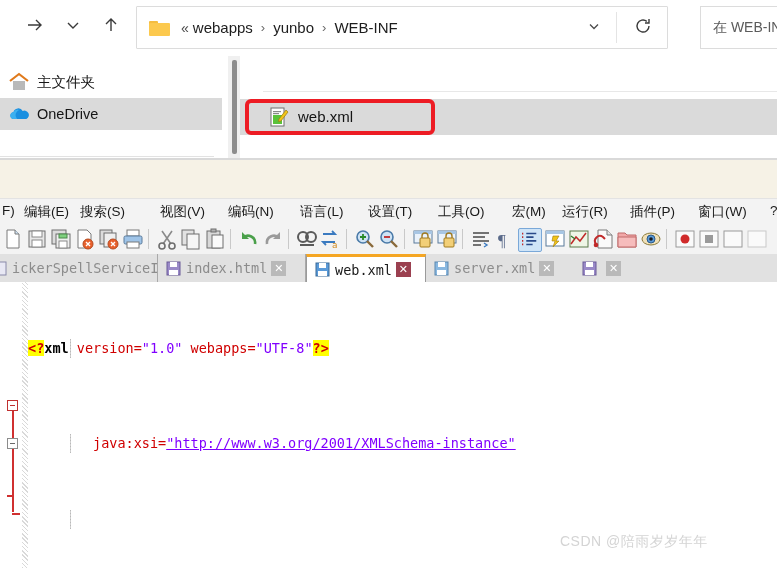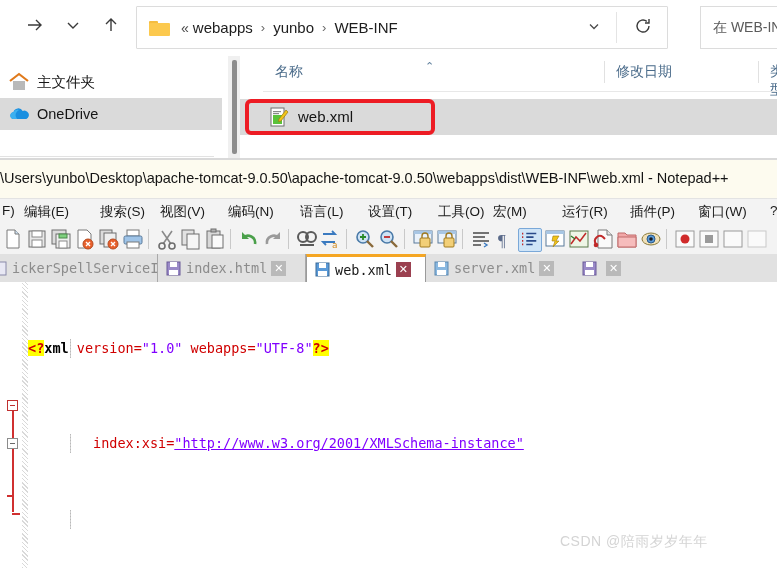--- a/index.html
+++ b/index.html
@@ -167,28 +167,20 @@
           <path d="M16 3 v4 h-4" stroke="#3a3a3a" stroke-width="1.4" fill="none"></path>
         </svg>
       </span>
     </div>
 
     <div class="searchbox">
       <span>在 WEB-INF 中</span>
     </div>
   </div>
 
-  <div class="colhdr">
-    <span class="hdr-label" id="hdr-name">名称</span>
-    <span class="sortcaret">⌃</span>
-    <span class="col-sep" style="left:604px"></span>
-    <span class="hdr-label" id="hdr-date">修改日期</span>
-    <span class="col-sep" style="left:758px"></span>
-    <span class="hdr-label" id="hdr-type">类型</span>
-  </div>
   <div class="hdr-underline"></div>
 
   <div class="sidebar">
     <div class="side-item" id="side-home">
       <span class="side-ico">
         <svg width="22" height="20" viewBox="0 0 22 20">
           <path d="M2 9 L11 2 L20 9" stroke="#e07a1c" stroke-width="2.2" fill="none" stroke-linejoin="round"></path>
           <path d="M5 9 v9 h12 v-9 z" fill="#b9b9b9"></path>
         </svg>
       </span>
@@ -223,34 +215,31 @@
     <span class="file-name">web.xml</span>
 
   </div>
   <div class="redbox"></div>
   <div class="filearea-bottom"></div>
   <div class="explorer-bottomline"></div>
 </div>
 
 <div id="npp">
 
-  <div class="npp-title">
-    <span>\Users\yunbo\Desktop\apache-tomcat-9.0.50\apache-tomcat-9.0.50\webapps\dist\WEB-INF\web.xml - Notepad++</span>
-  </div>
 
   <div class="npp-menu">
     <span class="mi" style="left:2px">F)</span>
     <span class="mi" style="left:24px">编辑(E)</span>
-    <span class="mi" style="left:100px">搜索(S)</span>
+    <span class="mi" style="left:80px">搜索(S)</span>
     <span class="mi" style="left:160px">视图(V)</span>
     <span class="mi" style="left:228px">编码(N)</span>
     <span class="mi" style="left:300px">语言(L)</span>
     <span class="mi" style="left:368px">设置(T)</span>
     <span class="mi" style="left:438px">工具(O)</span>
-    <span class="mi" style="left:493px">宏(M)</span>
+    <span class="mi" style="left:512px">宏(M)</span>
     <span class="mi" style="left:562px">运行(R)</span>
     <span class="mi" style="left:630px">插件(P)</span>
     <span class="mi" style="left:698px">窗口(W)</span>
     <span class="mi" style="left:770px">?</span>
   </div>
 
   <div class="npp-toolbar">
     <span class="tbi" style="left:2px">
       <svg width="22" height="22" viewBox="0 0 22 22">
           <path d="M5 2 h8 l4 4 v14 h-12 z" fill="#fff" stroke="#7a7a7a"></path>
@@ -521,21 +510,21 @@
       <div class="fold-box gray" style="left:7px;top:156px;"></div>
       <div class="fold-tick" style="left:7px;top:213px;"></div>
       <div class="fold-tick" style="left:12px;top:231px;width:8px;"></div>
     </div>
 
     <div class="code">
 
       <div class="ln"><span class="indentline" style="left:42px;top:0;height:19px"></span><span class="pi">&lt;?</span><span class="txt">xml</span><span class="attr"> version=</span><span class="valp">"1.0"</span><span class="attr"> webapps=</span><span class="valp">"UTF-8"</span><span class="pi">?&gt;</span></div>
 
 
-      <div class="ln"><span class="indentline" style="left:42px;top:0;height:19px"></span>        <span class="attr">index:xsi=</span><span class="val">"http://www.w3.org/2001/XMLSchema-instance"</span></div>
+      <div class="ln"><span class="indentline" style="left:42px;top:0;height:19px"></span>        <span class="attr">java:xsi=</span><span class="val">"http://www.w3.org/2001/XMLSchema-instance"</span></div>
 
       <div class="ln"><span class="indentline" style="left:42px;top:0;height:19px"></span>        </div>
 
       
 
       
 
       
 
       

